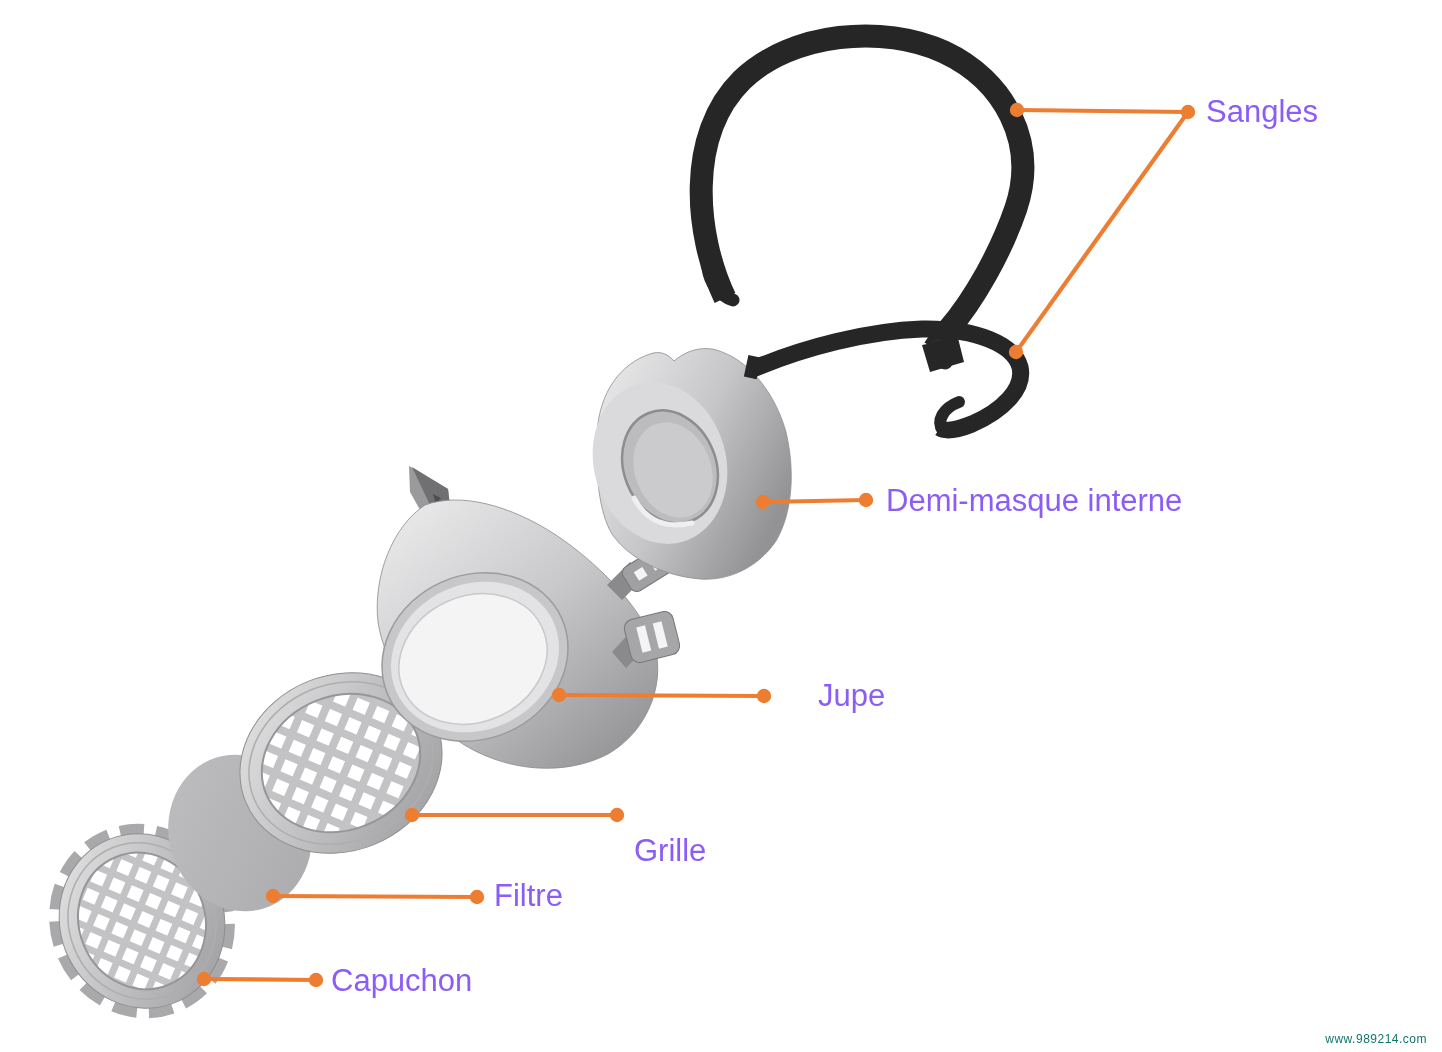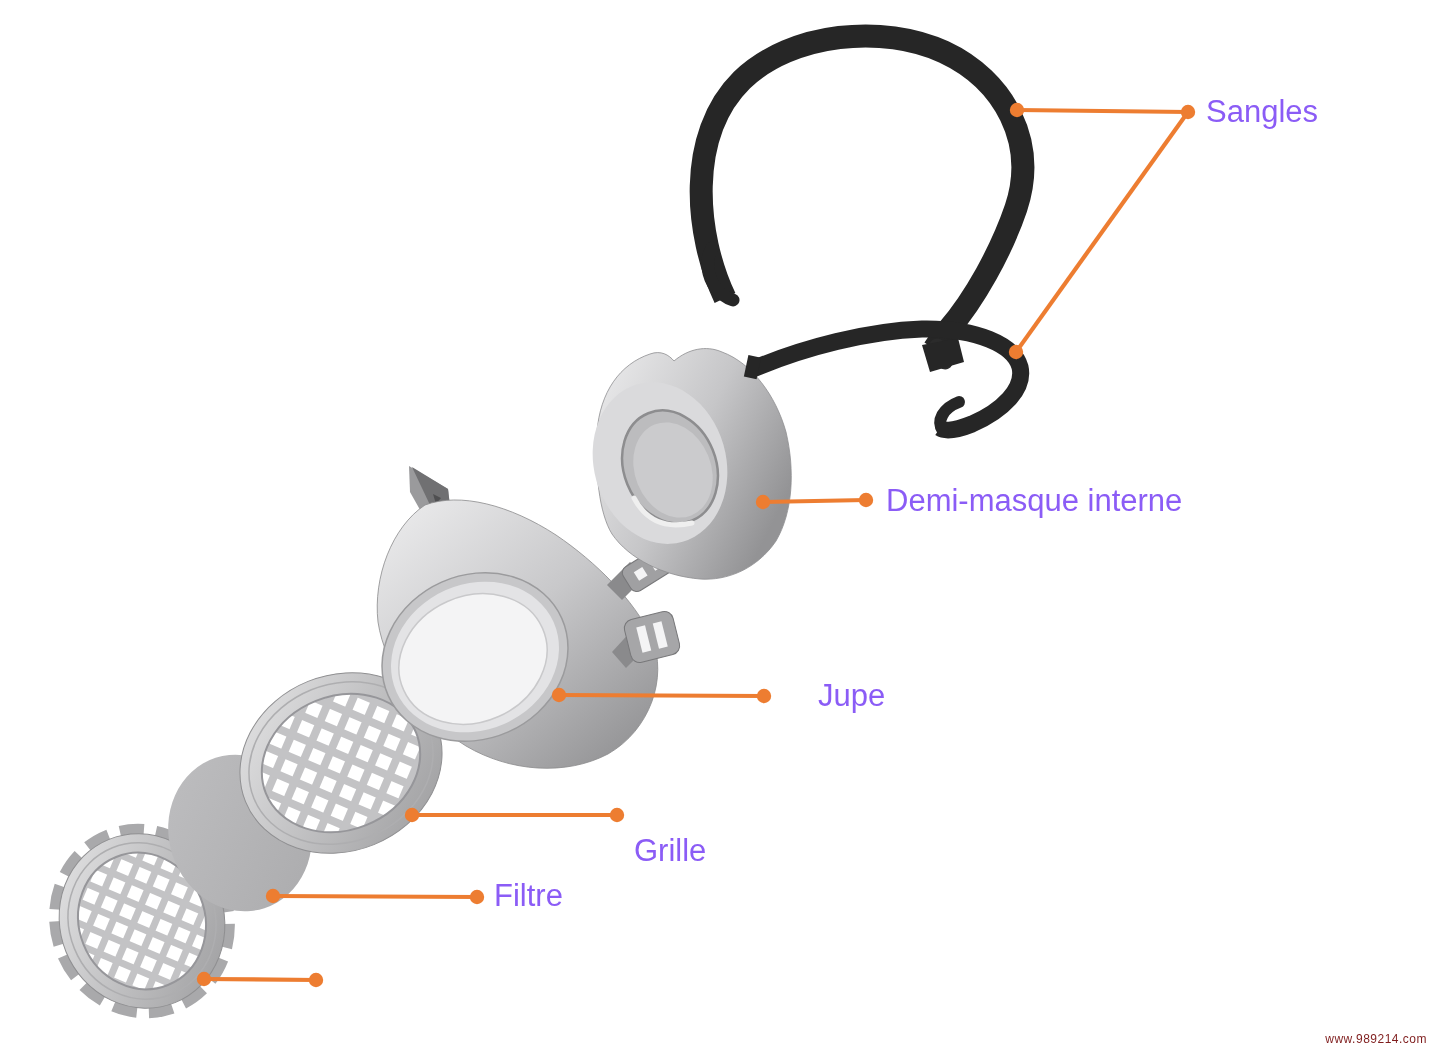--- a/index.html
+++ b/index.html
@@ -23,21 +23,21 @@
   #lbl-sangles  {left:1206px;top:113px;}
   #lbl-demi     {left:886px; top:502px;}
   #lbl-jupe     {left:782px; top:697px;margin-left:36px;}
   #lbl-grille   {left:634px; top:816px;margin-top:36px;}
   #lbl-filtre   {left:494px; top:897px;}
   #lbl-capuchon {left:331px; top:982px;}
   #watermark{
     position:absolute;
     right:15px;top:1032px;
     font-size:12px;
-    color:#7f1d1d;
+    color:#0f766e;
     letter-spacing:0.5px;
   }
 </style>
 </head>
 <body>
 
 <div id="stage">
 
   <svg id="artwork" viewBox="0 0 1442 1052" xmlns="http://www.w3.org/2000/svg">
     <defs>
@@ -247,15 +247,16 @@
         <circle cx="316" cy="980" r="7.2" stroke="none"></circle>
       </g>
     </g>
   </svg>
 
   <div class="lbl" id="lbl-sangles">Sangles</div>
   <div class="lbl" id="lbl-demi">Demi-masque interne</div>
   <div class="lbl" id="lbl-jupe">Jupe</div>
   <div class="lbl" id="lbl-grille">Grille</div>
   <div class="lbl" id="lbl-filtre">Filtre</div>
+  <div class="lbl" id="lbl-capuchon">Capuchon</div>
 
   <div id="watermark">www.989214.com</div>
 </div>
 
 </body></html>

